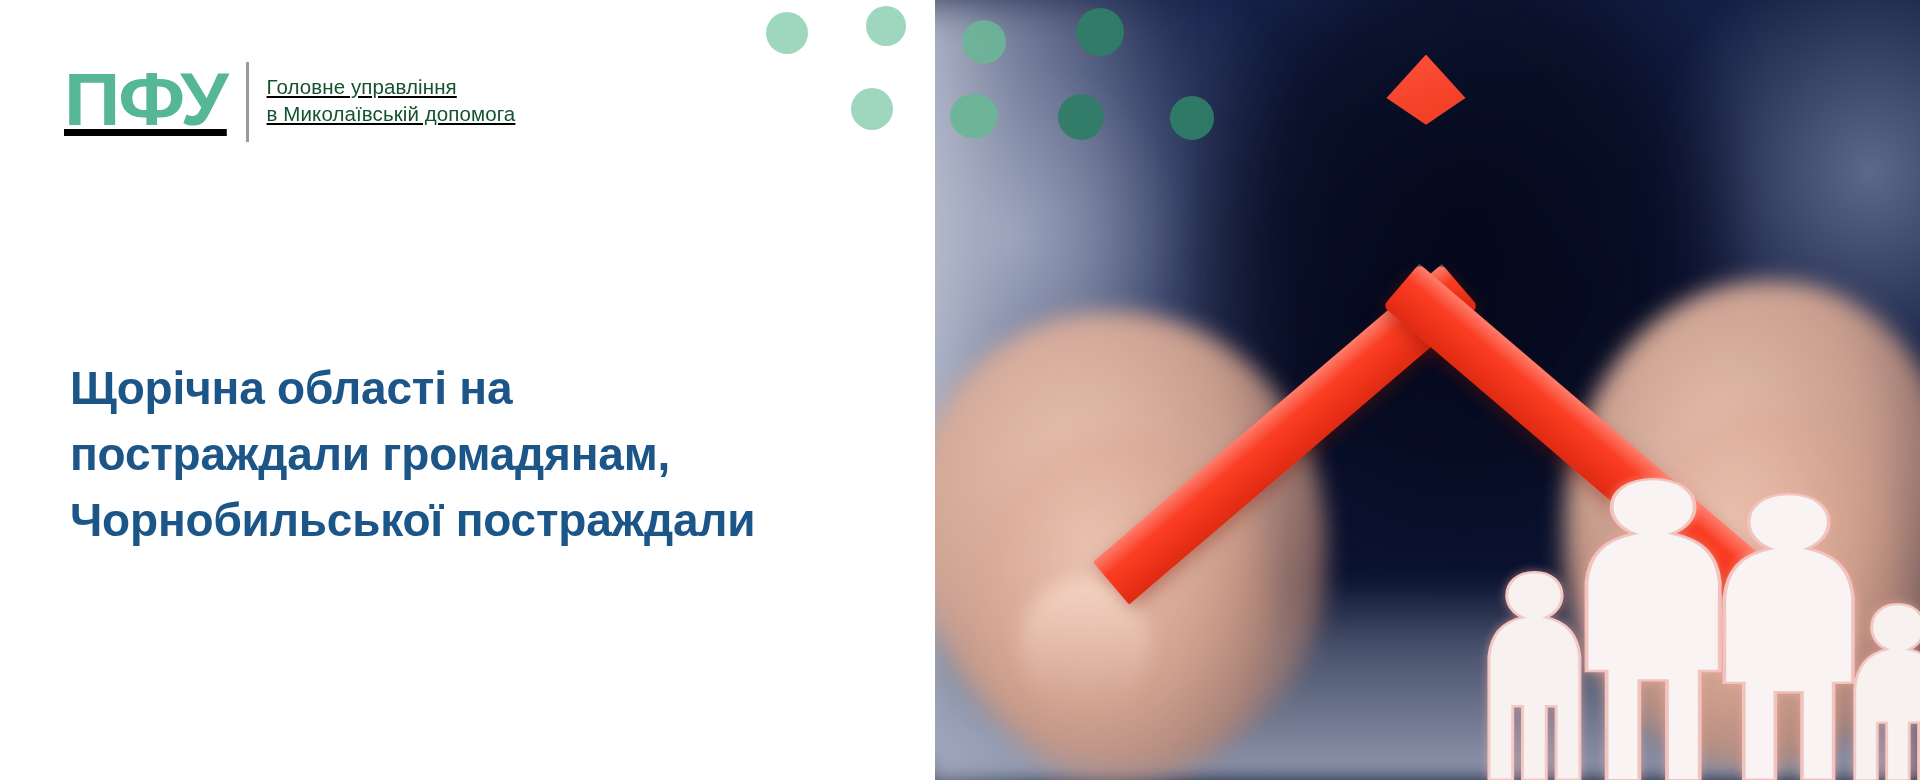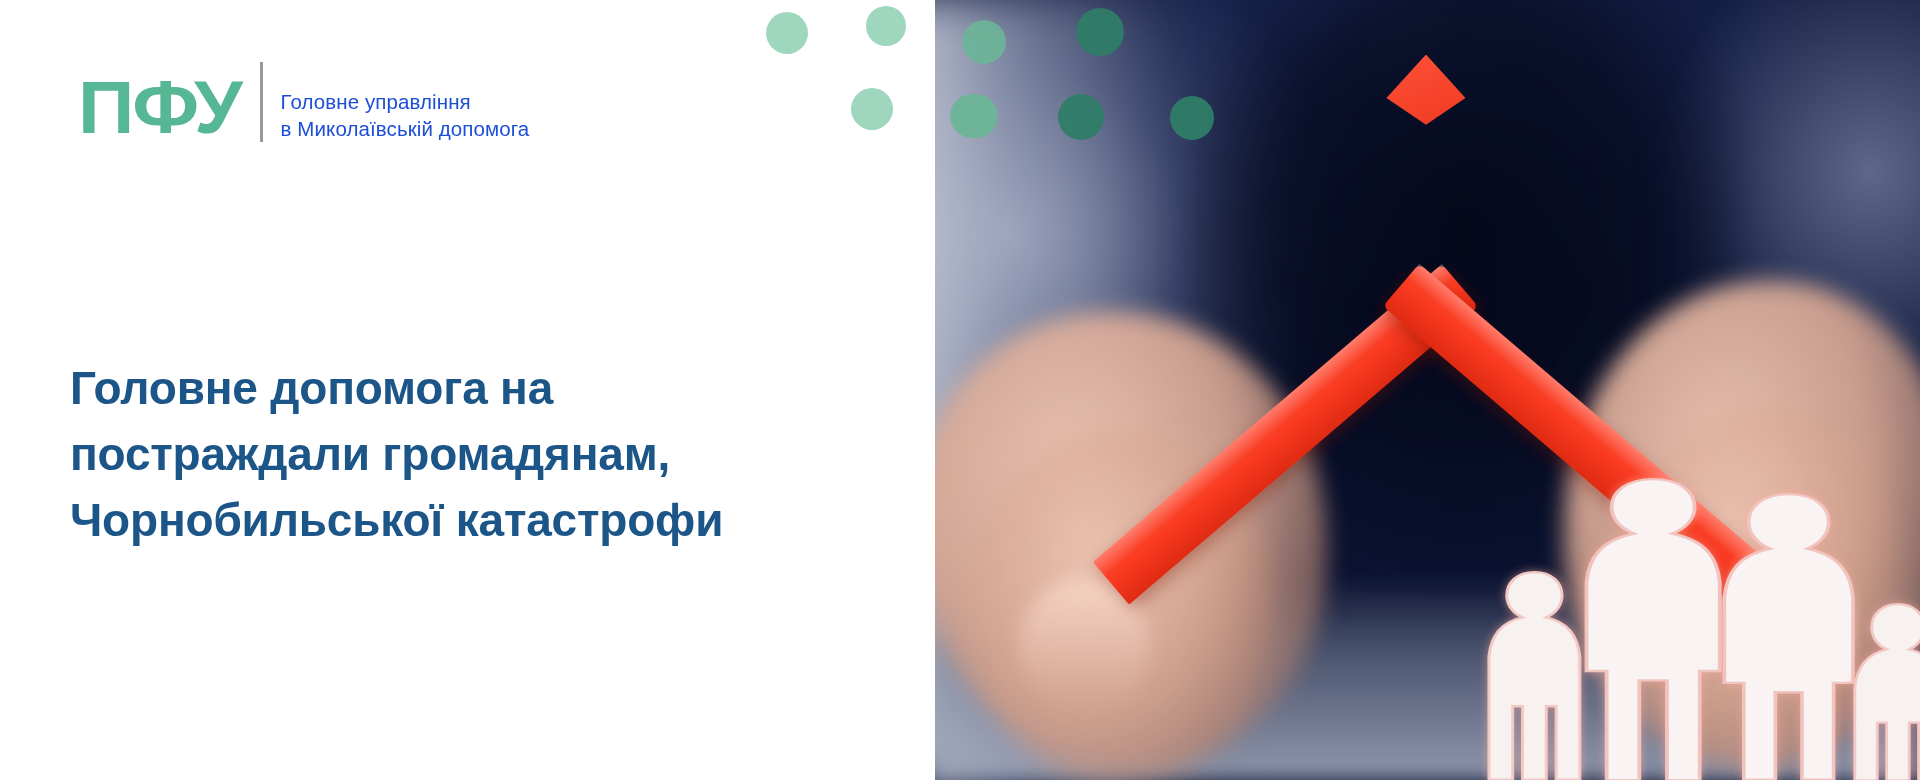--- a/index.html
+++ b/index.html
@@ -23,24 +23,25 @@
     position:absolute;
     left:0; top:0;
     width:932px; height:780px;
     background:#ffffff;
     z-index:3;
   }
 
   
   .logo-block {
     position:absolute;
-    left:78px; top:58px;
+    left:64px; top:58px;
     display:flex;
-    align-items:flex-end;
+    align-items:center;
     z-index:6;
+    text-decoration:underline;
   }
   .logo-mark {
     font-family:"Liberation Sans", sans-serif;
     font-weight:bold;
     font-size:74px;
     line-height:0.92;
     letter-spacing:-2px;
     color:#56b794;
     transform:scaleX(1.06);
     transform-origin:left top;
@@ -56,21 +57,21 @@
     margin-top:4px;
     flex:0 0 auto;
   }
   .logo-text {
     margin-top:1px;
   }
   .logo-text .ln {
     font-family:"Liberation Sans", sans-serif;
     font-size:20.5px;
     line-height:26.5px;
-    color:#1d4ed8;
+    color:#14532d;
     white-space:nowrap;
     letter-spacing:0.1px;
   }
 
   
   .headline {
     position:absolute;
     left:70px;
     top:355px;
     z-index:6;
@@ -294,23 +295,23 @@
   <div class="logo-block">
     <div class="logo-mark">ПФУ</div>
     <div class="logo-divider"></div>
     <div class="logo-text">
       <div class="ln">Головне управління</div>
       <div class="ln">в Миколаївській допомога</div>
     </div>
   </div>
 
   <div class="headline">
-    <div class="hl">Головне допомога на</div>
+    <div class="hl">Щорічна області на</div>
     <div class="hl">постраждали громадянам,</div>
-    <div class="hl">Чорнобильської катастрофи</div>
+    <div class="hl">Чорнобильської постраждали</div>
   </div>
 
   <div class="dots" id="dots-layer">
       <div class="dot light" style="left: 766px; top: 12px; width: 42px; height: 42px; background: rgb(158, 215, 190);"></div>
       <div class="dot light" style="left: 866px; top: 6px; width: 40px; height: 40px; background: rgb(158, 215, 190);"></div>
       <div class="dot light" style="left: 851px; top: 88px; width: 42px; height: 42px; background: rgb(158, 215, 190);"></div>
       <div class="dot mid" style="left: 962px; top: 20px; width: 44px; height: 44px; background: rgb(108, 180, 152);"></div>
       <div class="dot dark" style="left: 1076px; top: 8px; width: 48px; height: 48px; background: rgb(47, 125, 103);"></div>
       <div class="dot mid" style="left: 950px; top: 94px; width: 44px; height: 44px; background: rgb(108, 180, 152);"></div>
       <div class="dot dark" style="left: 1058px; top: 94px; width: 46px; height: 46px; background: rgb(47, 125, 103);"></div>

